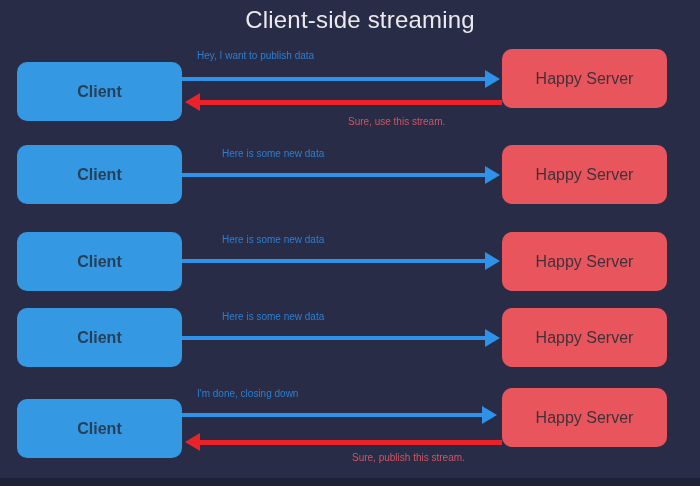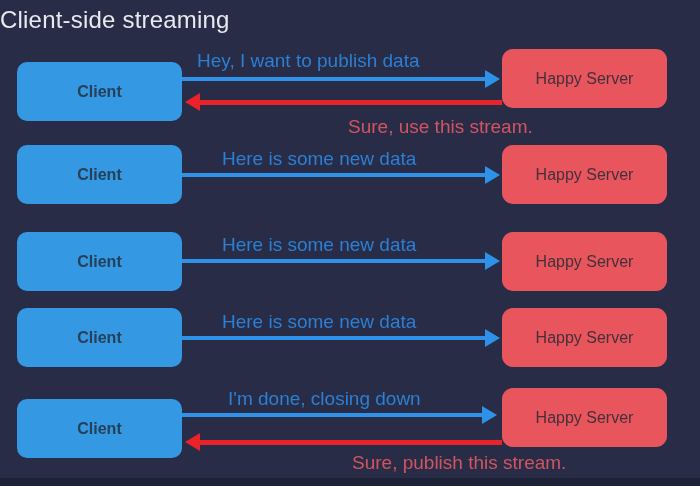--- a/index.html
+++ b/index.html
@@ -14,44 +14,45 @@
     height: 486px;
     background: #282c46;
     overflow: hidden;
   }
   .title {
     position: absolute;
     left: 0;
     top: 6px;
     width: 678px;
     margin: 0;
+    text-align: center;
     font-size: 24px;
     font-weight: 500;
     letter-spacing: 0.2px;
     color: #e9e9ef;
+    padding-left: 21px;
   }
   .box {
     position: absolute;
     width: 165px;
     height: 59px;
     border-radius: 10px;
     display: flex;
     align-items: center;
     justify-content: center;
     font-size: 16px;
   }
   .client {
     background: #3598e2;
     color: #274059;
     font-weight: bold;
   }
   .server {
     background: #e9555c;
     color: #42313a;
-    border-radius: 11px;
   }
   .hline {
     position: absolute;
   }
   .blue-line {
     height: 4px;
     background: #2e93e8;
   }
   .red-line {
     height: 5px;
@@ -61,21 +62,21 @@
     position: absolute;
     width: 0;
     height: 0;
     border-top: 9px solid transparent;
     border-bottom: 9px solid transparent;
   }
   .head-right-blue { border-left: 15px solid #2e93e8; }
   .head-left-red   { border-right: 15px solid #ea232b; }
   .msg {
     position: absolute;
-    font-size: 19px;
+    font-size: 10px;
     white-space: nowrap;
   }
   .msg-blue { color: #2b7fd4; }
   .msg-red  { color: #d05560; margin-left: 15px; }
   .bottom-strip {
     position: absolute;
     left: 0;
     top: 478px;
     width: 700px;
     height: 8px;
@@ -111,21 +112,21 @@
   <div class="head head-right-blue" style="left:485px; top:252px;"></div>
 
   <div class="box client" style="left:17px; top:308px;">Client</div>
   <div class="box server" style="left:502px; top:308px;">Happy Server</div>
   <div class="msg msg-blue" style="left:222px; top:311px;">Here is some new data</div>
   <div class="hline blue-line" style="left:182px; top:336px; width:304px;"></div>
   <div class="head head-right-blue" style="left:485px; top:329px;"></div>
 
   <div class="box client" style="left:17px; top:399px;">Client</div>
   <div class="box server" style="left:502px; top:388px;">Happy Server</div>
-  <div class="msg msg-blue" style="left:197px; top:388px;margin-left:31px;">I'm done, closing down</div>
+  <div class="msg msg-blue" style="left:197px; top:388px;">I'm done, closing down</div>
   <div class="hline blue-line" style="left:182px; top:413px; width:301px;"></div>
   <div class="head head-right-blue" style="left:482px; top:406px;"></div>
   <div class="hline red-line" style="left:200px; top:440px; width:302px;"></div>
   <div class="head head-left-red" style="left:185px; top:433px;"></div>
   <div class="msg msg-red" style="left:337px; top:452px;">Sure, publish this stream.</div>
 
   <div class="bottom-strip"></div>
 
 </div>
 

